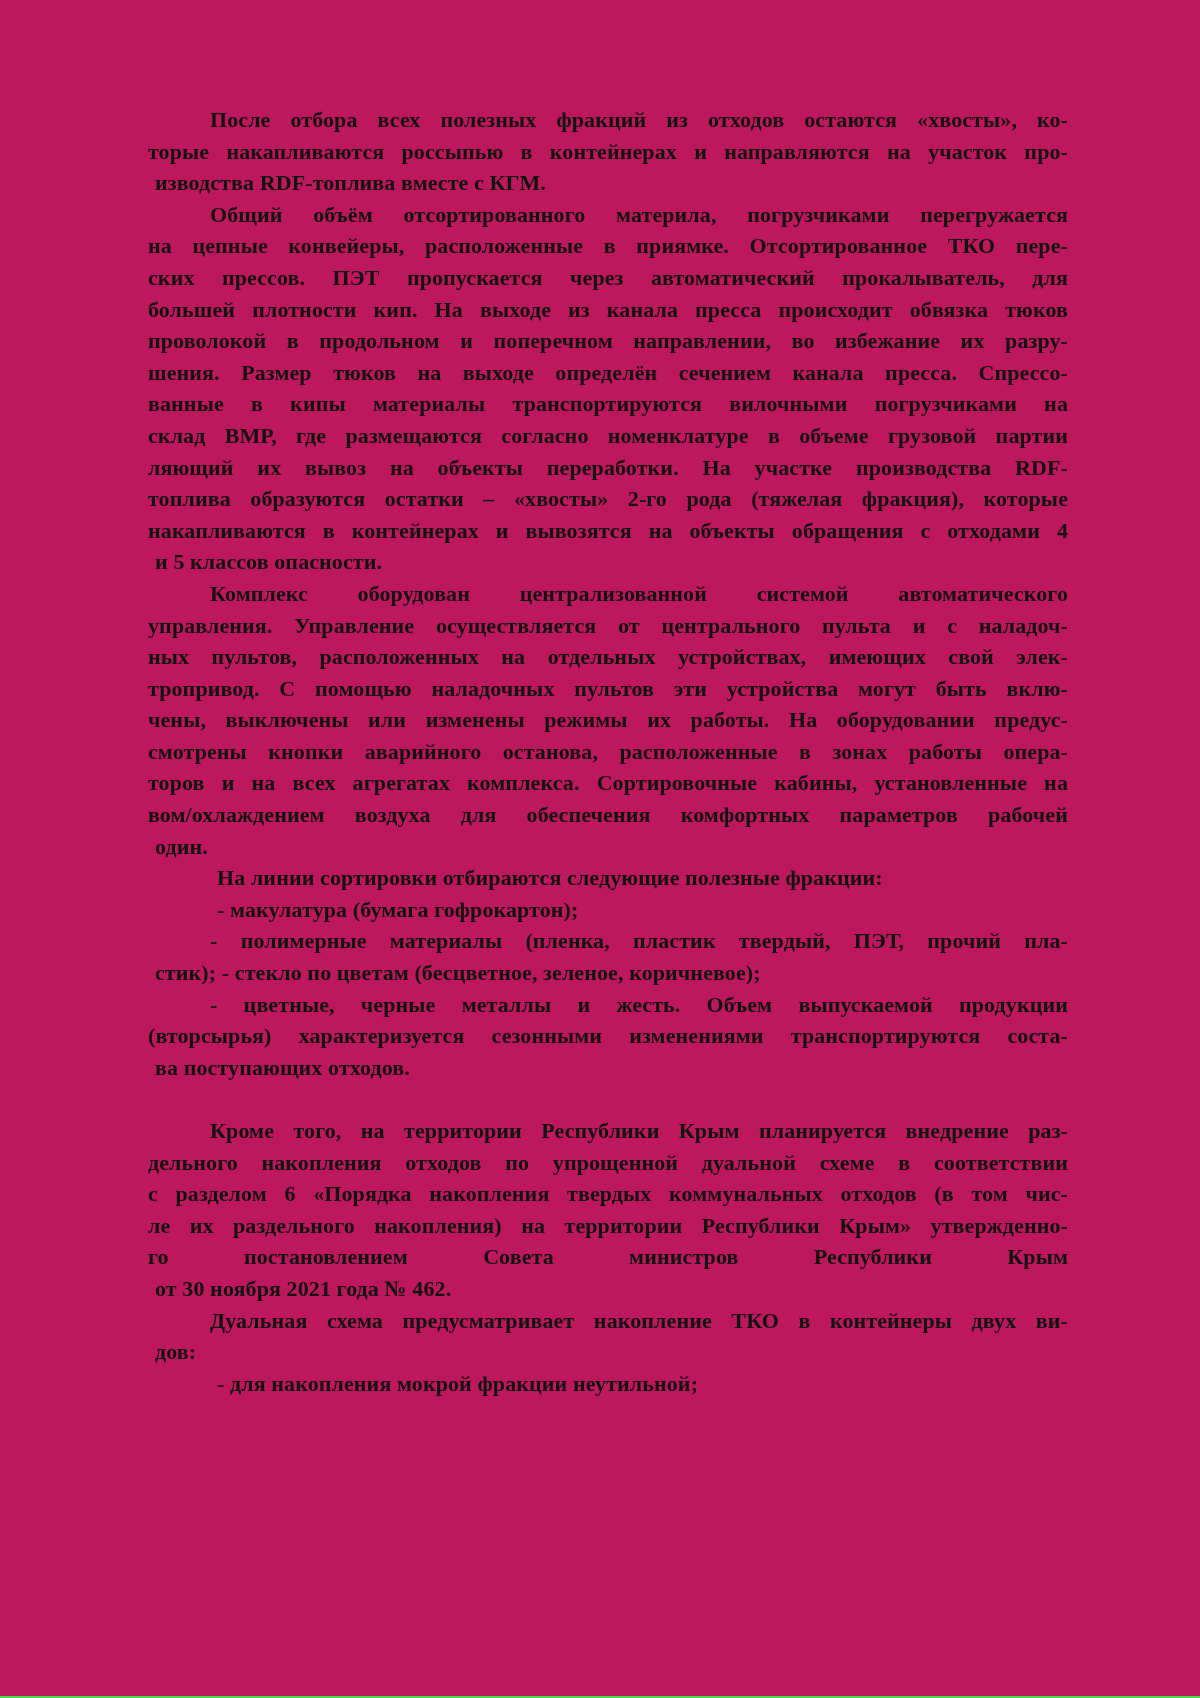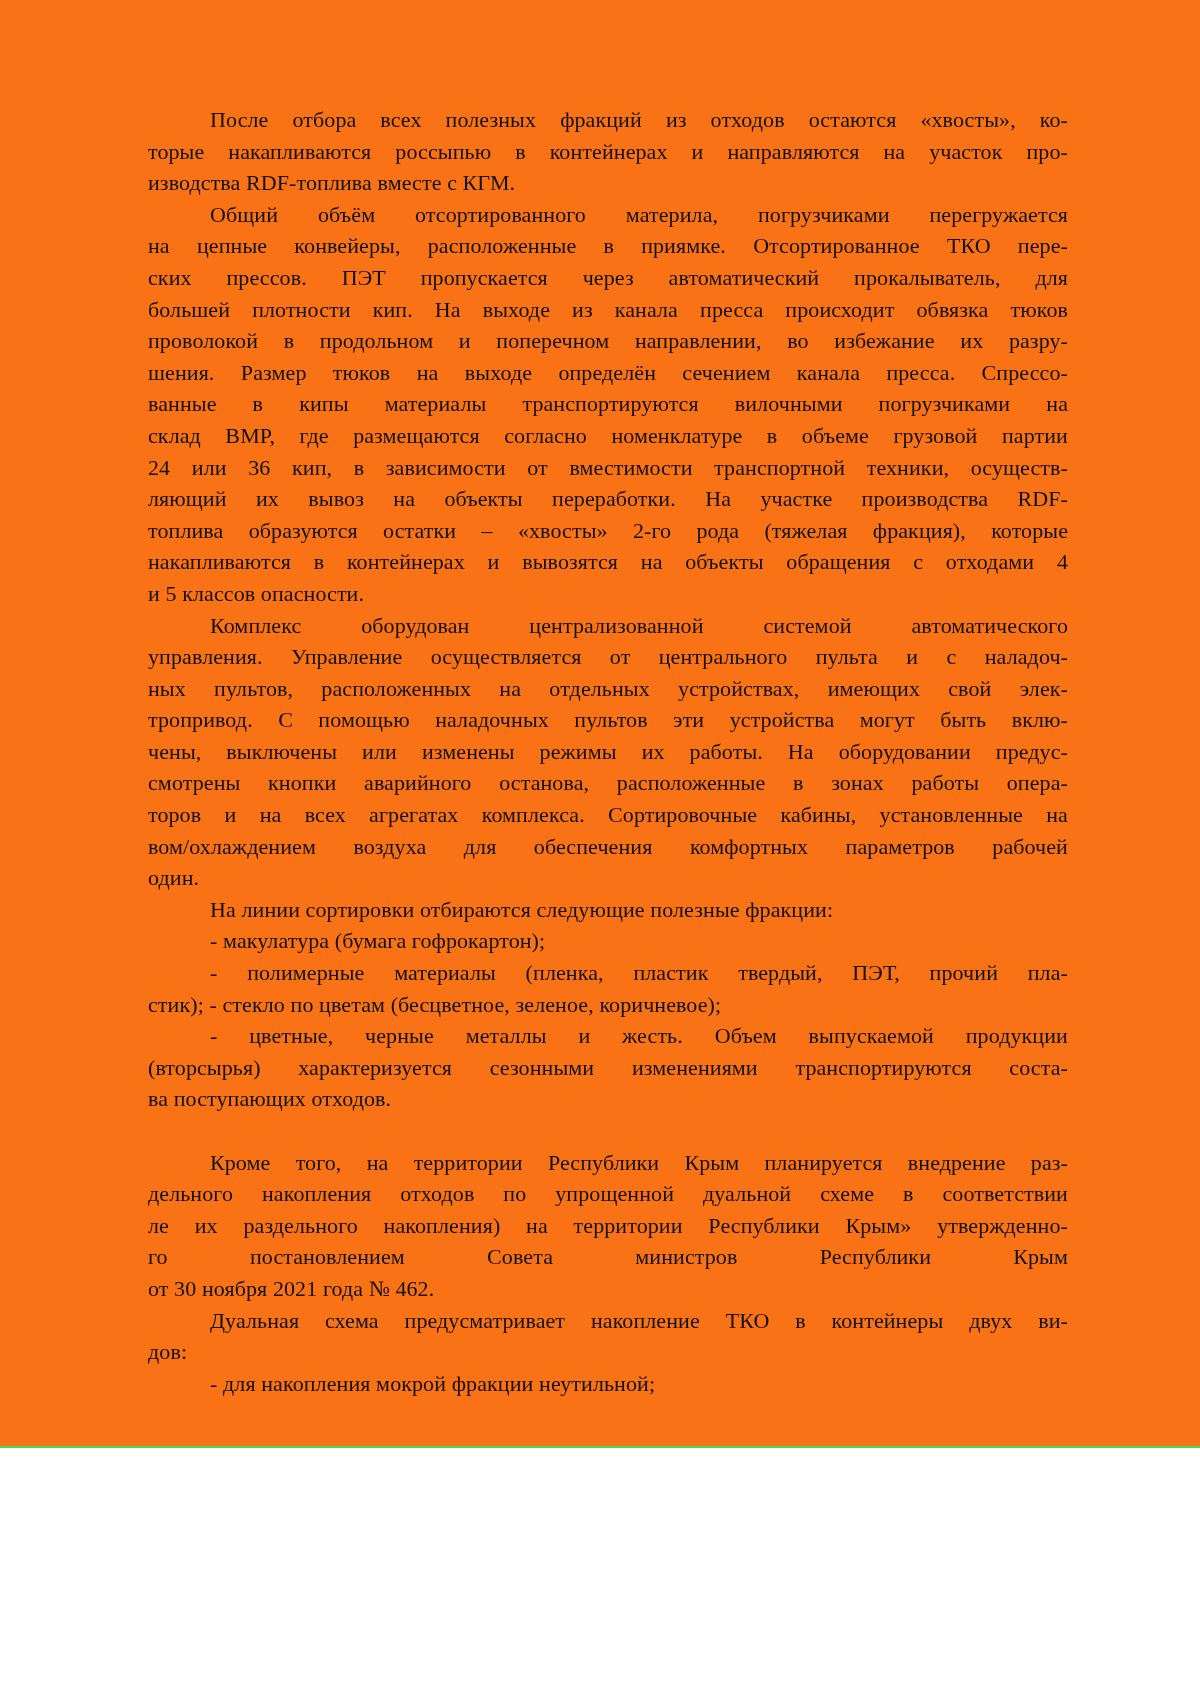--- a/index.html
+++ b/index.html
@@ -3,40 +3,41 @@
 <meta charset="utf-8">
 <style>
   html, body { margin: 0; padding: 0; }
   body {
     width: 1200px; height: 1698px;
     background: #ffffff;
     font-family: "Liberation Serif", "DejaVu Serif", serif;
   }
   .page {
     position: relative;
-    width: 1200px; height: 1448px;
-    background: #f97316;
+    width: 1200px; height: 1698px;
+    background: #be185d;
     overflow: hidden;
+    font-weight: bold;
   }
   .text-block {
     position: absolute;
     left: 148px; top: 104px;
     width: 920px;
     font-size: 22px;
     line-height: 31.6px;
     color: #121212;
     letter-spacing: 0.1px;
   }
   .line {
     text-align: justify;
     text-align-last: justify;
     min-height: 31.6px;
   }
   .line.indent { padding-left: 62px; }
-  .line.last { text-align-last: auto; }
+  .line.last { text-align-last: auto; margin-left: 7px; }
   .spacer { height: 31.6px; }
   .artifact {
     position: absolute;
     left: 0; right: 0; bottom: 0;
     height: 2px;
   }
 </style>
 </head>
 <body>
 
@@ -46,21 +47,20 @@
       <div class="line">торые накапливаются россыпью в контейнерах и направляются на участок про-</div>
       <div class="line last">изводства RDF-топлива вместе с КГМ.</div>
       <div class="line indent">Общий объём отсортированного материла, погрузчиками перегружается</div>
       <div class="line">на цепные конвейеры, расположенные в приямке. Отсортированное ТКО пере-</div>
       <div class="line">ских прессов. ПЭТ пропускается через автоматический прокалыватель, для</div>
       <div class="line">большей плотности кип. На выходе из канала пресса происходит обвязка тюков</div>
       <div class="line">проволокой в продольном и поперечном направлении, во избежание их разру-</div>
       <div class="line">шения. Размер тюков на выходе определён сечением канала пресса. Спрессо-</div>
       <div class="line">ванные в кипы материалы транспортируются вилочными погрузчиками на</div>
       <div class="line">склад ВМР, где размещаются согласно номенклатуре в объеме грузовой партии</div>
-      <div class="line">24 или 36 кип, в зависимости от вместимости транспортной техники, осуществ-</div>
       <div class="line">ляющий их вывоз на объекты переработки. На участке производства RDF-</div>
       <div class="line">топлива образуются остатки – «хвосты» 2-го рода (тяжелая фракция), которые</div>
       <div class="line">накапливаются в контейнерах и вывозятся на объекты обращения с отходами 4</div>
       <div class="line last">и 5 классов опасности.</div>
       <div class="line indent">Комплекс оборудован централизованной системой автоматического</div>
       <div class="line">управления. Управление осуществляется от центрального пульта и с наладоч-</div>
       <div class="line">ных пультов, расположенных на отдельных устройствах, имеющих свой элек-</div>
       <div class="line">тропривод. С помощью наладочных пультов эти устройства могут быть вклю-</div>
       <div class="line">чены, выключены или изменены режимы их работы. На оборудовании предус-</div>
       <div class="line">смотрены кнопки аварийного останова, расположенные в зонах работы опера-</div>
@@ -70,20 +70,21 @@
       <div class="line indent last">На линии сортировки отбираются следующие полезные фракции:</div>
       <div class="line indent last">- макулатура (бумага гофрокартон);</div>
       <div class="line indent">- полимерные материалы (пленка, пластик твердый, ПЭТ, прочий пла-</div>
       <div class="line last">стик); - стекло по цветам (бесцветное, зеленое, коричневое);</div>
       <div class="line indent">- цветные, черные металлы и жесть. Объем выпускаемой продукции</div>
       <div class="line">(вторсырья) характеризуется сезонными изменениями транспортируются соста-</div>
       <div class="line last">ва поступающих отходов.</div>
       <div class="spacer"></div>
       <div class="line indent">Кроме того, на территории Республики Крым планируется внедрение раз-</div>
       <div class="line">дельного накопления отходов по упрощенной дуальной схеме в соответствии</div>
+      <div class="line">с разделом 6 «Порядка накопления твердых коммунальных отходов (в том чис-</div>
       <div class="line">ле их раздельного накопления) на территории Республики Крым» утвержденно-</div>
       <div class="line">го постановлением Совета министров Республики Крым</div>
       <div class="line last">от 30 ноября 2021 года № 462.</div>
       <div class="line indent">Дуальная схема предусматривает накопление ТКО в контейнеры двух ви-</div>
       <div class="line last">дов:</div>
       <div class="line indent last">- для накопления мокрой фракции неутильной;</div>
     </div>
   <div class="artifact" style="background: rgb(73, 216, 75);"></div>
 </div>
 

